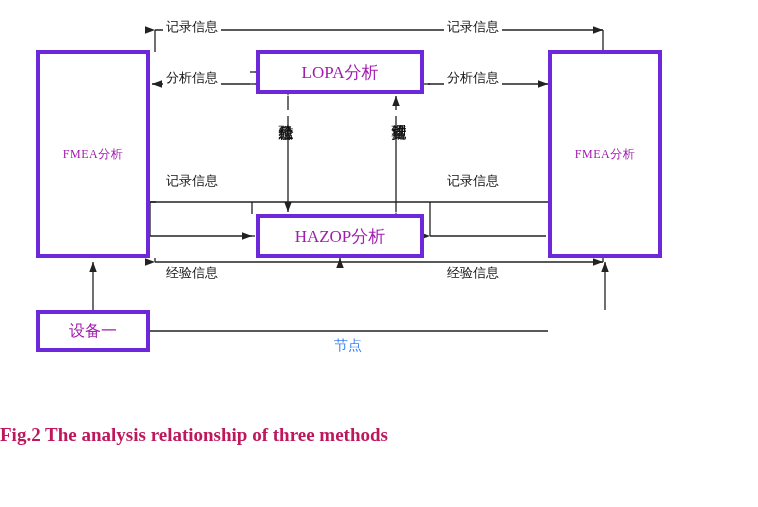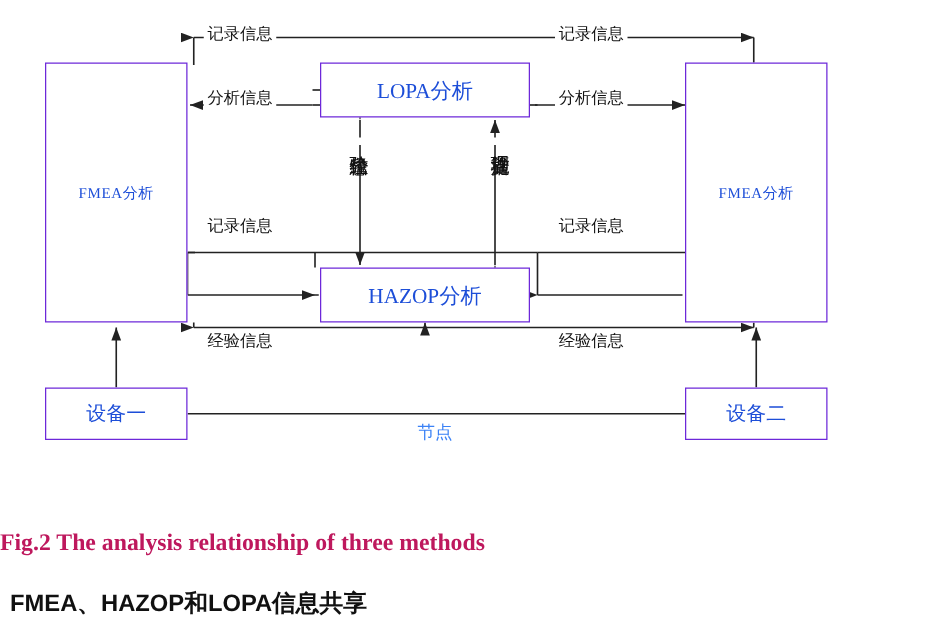--- a/index.html
+++ b/index.html
@@ -30,28 +30,28 @@
   }
   #diagram svg {
     position: absolute;
     left: 0;
     top: 0;
   }
 
   .node {
     position: absolute;
     box-sizing: border-box;
-    border: 1px solid #6d28d9;
+    border: 4px solid #6d28d9;
     background: #ffffff;
     display: flex;
     align-items: center;
     justify-content: center;
     text-align: right;
     font-family: "Liberation Serif", serif;
-    color: #1d4ed8;
+    color: #a21caf;
   }
   .node-fmea {
     font-size: 12px;
     letter-spacing: 0.5px;
   }
   .node-mid {
     font-size: 17px;
   }
   .node-dev {
     font-size: 16px;
@@ -206,34 +206,30 @@
       <span>FMEA分析</span>
     </div>
     <div class="node node-mid" id="node-lopa">
       <span>LOPA分析</span>
     </div>
     <div class="node node-mid" id="node-hazop">
       <span>HAZOP分析</span>
     </div>
     <div class="node node-dev" id="node-dev-left">
       <span>设备一</span>
-    </div>
-    <div class="node node-dev" id="node-dev-right">
-      <span>设备二</span>
     </div>
 
     <div class="elabel" id="lbl-rec-tl">记录信息</div>
     <div class="elabel" id="lbl-rec-tr">记录信息</div>
     <div class="elabel" id="lbl-ana-l">分析信息</div>
     <div class="elabel" id="lbl-ana-r">分析信息</div>
     <div class="elabel" id="lbl-rec-ml">记录信息</div>
     <div class="elabel" id="lbl-rec-mr">记录信息</div>
     <div class="elabel" id="lbl-exp-bl">经验信息</div>
     <div class="elabel" id="lbl-exp-br">经验信息</div>
     <div class="elabel-v" id="lbl-exp-v">经验信息</div>
     <div class="elabel-v" id="lbl-manage-v">管理措施</div>
     <div id="lbl-node">节点</div>
   </div>
 
   <div id="caption-en">Fig.2 The analysis relationship of three methods</div>
-  <div id="footer-note">FMEA、HAZOP和LOPA信息共享</div>
 
 </div>
 
 </body></html>

